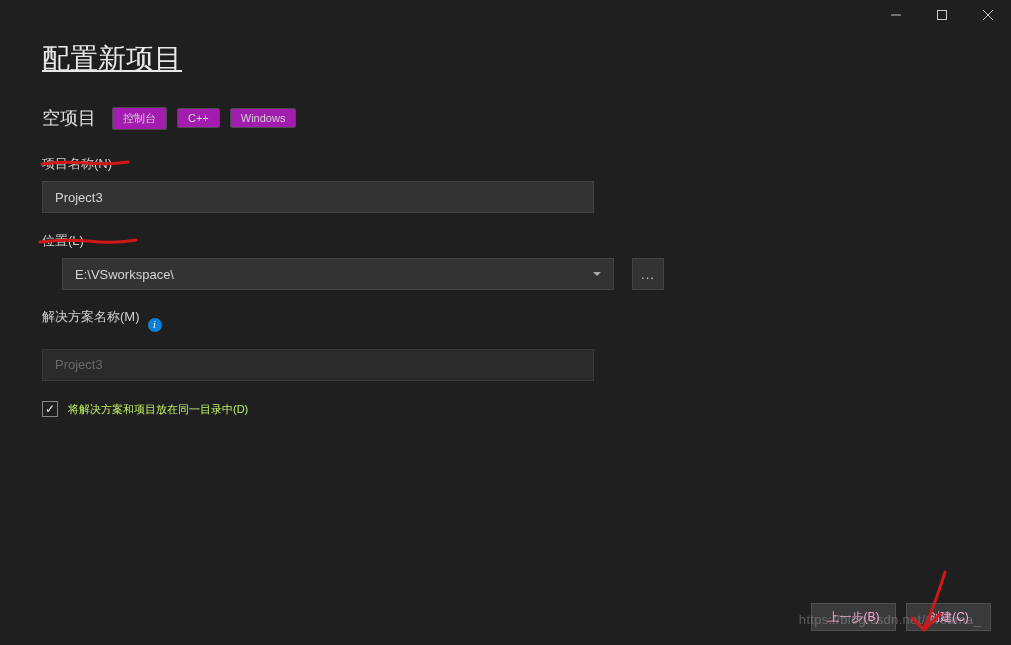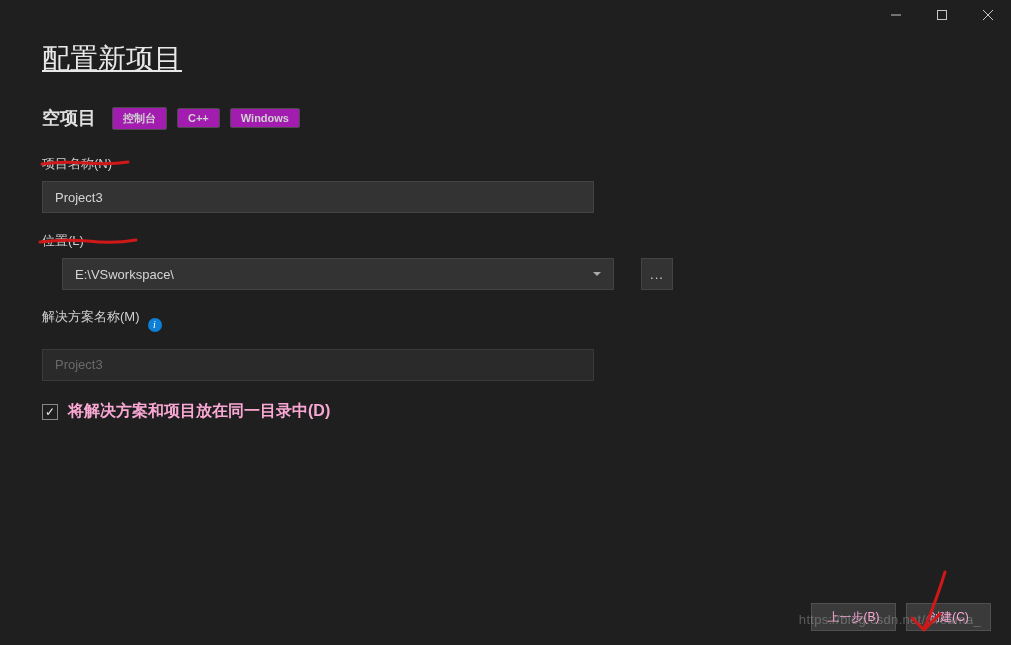--- a/index.html
+++ b/index.html
@@ -46,21 +46,20 @@
       font-weight: 400;
       color: #e8e8e8;
       margin-bottom: 28px;
       text-decoration: underline;
     }
     .subtitle-row {
       display: flex;
       align-items: center;
       gap: 10px;
       margin-bottom: 24px;
-      font-weight: bold;
     }
     .subtitle {
       font-size: 18px;
       color: #e0e0e0;
       margin-right: 6px;
     }
     .chip {
       background: #a21caf;
       border: 1px solid #4a4a4a;
       color: #d0d0d0;
@@ -113,21 +112,21 @@
       background: #2a2a2a;
       border: 1px solid #3a3a3a;
       color: #6a6a6a;
       font-size: 13px;
       padding: 0 12px;
       line-height: 30px;
     }
     .location-row {
       display: flex;
       align-items: center;
-      gap: 27px;
+      gap: 18px;
       padding-left: 20px;
     }
     .dropdown {
       width: 552px;
       height: 32px;
       background: #333333;
       border: 1px solid #434343;
       color: #d4d4d4;
       font-size: 13px;
       padding: 0 12px;
@@ -168,23 +167,22 @@
       border: 1px solid #888;
       background: transparent;
       display: flex;
       align-items: center;
       justify-content: center;
       cursor: pointer;
       color: #e8e8e8;
       font-size: 12px;
     }
     .checkbox-label {
-      font-size: 16px;
-      color: #f9a8d4;
-      font-weight: bold;
+      font-size: 11px;
+      color: #bef264;
     }
     .footer {
       position: absolute;
       bottom: 14px;
       right: 20px;
       display: flex;
       gap: 10px;
     }
     .footer-btn {
       min-width: 85px;

